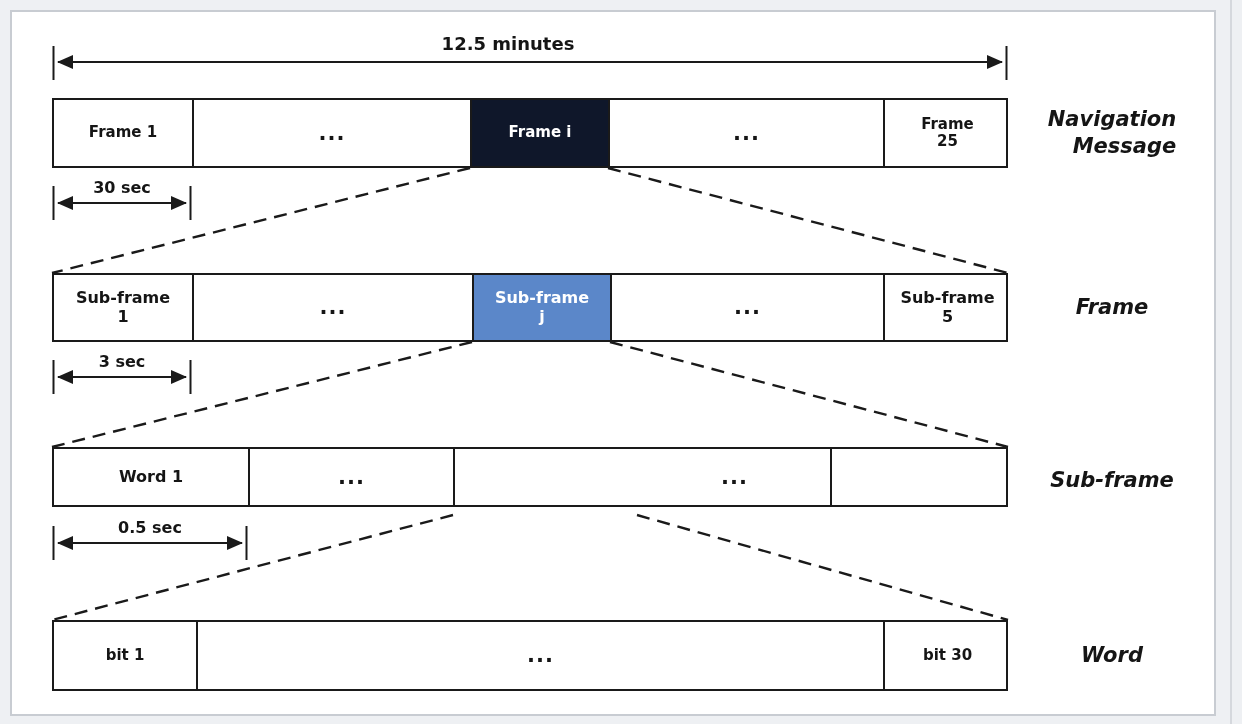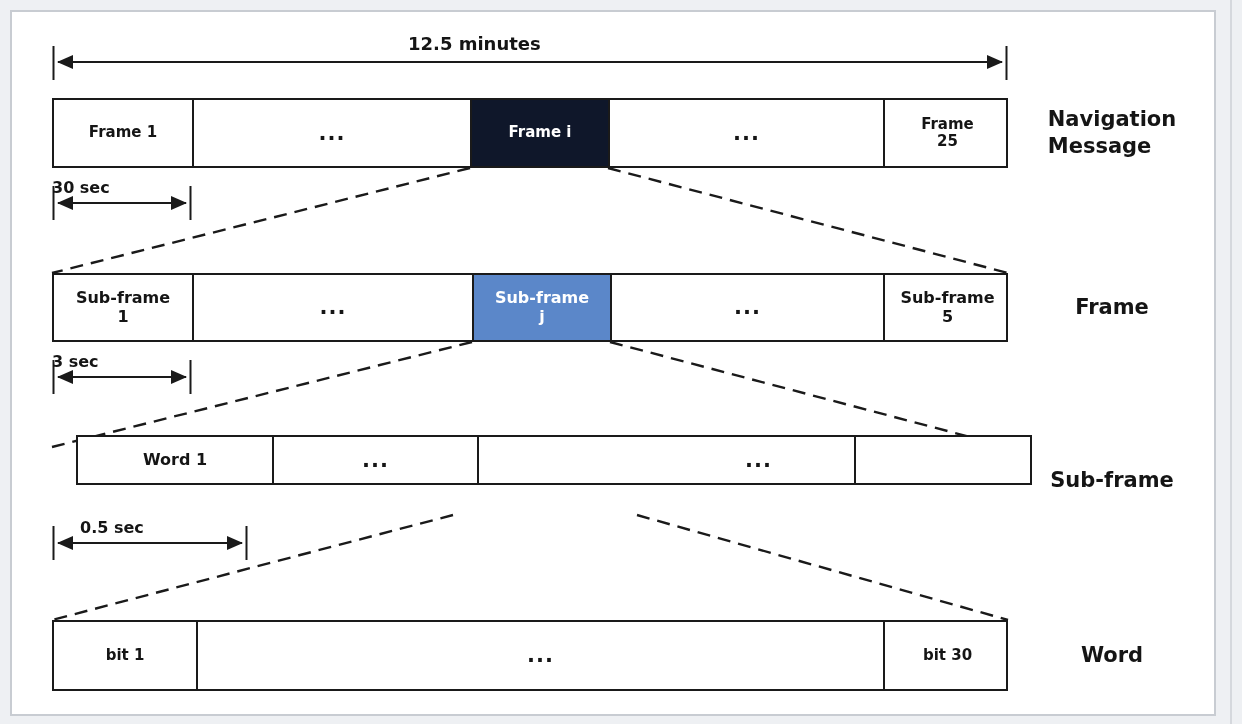--- a/index.html
+++ b/index.html
@@ -22,21 +22,21 @@
   }
 
   svg.overlay { position:absolute; left:0; top:0; width:1242px; height:724px; pointer-events:none; }
 
   .row {
     position:absolute; left:52px; width:956px;
     border:2px solid #1a1a1a; background:#fff; box-sizing:border-box;
   }
   .row-nav  { top:98px;  height:70px; }
   .row-frm  { top:273px; height:69px; }
-  .row-sub  { top:435px; height:50px;margin-left:24px; }
+  .row-sub  { top:447px; height:60px; }
   .row-word { top:620px; height:71px;padding-left:10px; }
 
   .cell {
     position:absolute; top:0; bottom:0;
     display:flex; align-items:center; justify-content:center;
     border-right:2px solid #1a1a1a; box-sizing:border-box;
     text-align:center; white-space:pre-line; line-height:1.15;
   }
   .cell.last { border-right:none; }
   .hl-dark  { background:#2E4D7B; color:#ffffff; }
@@ -65,31 +65,31 @@
   .r3c1 { left:196px; width:205px; }
   .r3c2 { left:401px; width:184px; }
   .r3c3 { left:585px; width:193px; }
   .r3c4 { left:778px; width:178px; }
   
   .r4c0 { left:0;     width:144px; }
   .r4c1 { left:144px; width:687px; }
   .r4c2 { left:831px; width:125px; }
 
   .duration-label {
-    position:absolute; white-space:pre-line;
+    position:absolute; text-align:center; white-space:pre-line;
   }
   .lbl-total { left:408px; top:33px;  width:200px; font-size:18px; }
   .lbl-30    { left:52px;  top:178px; width:140px; font-size:16px; }
   .lbl-6     { left:52px;  top:352px; width:140px; font-size:16px; }
   .lbl-06    { left:80px;  top:518px; width:140px; font-size:16px; }
 
   .row-label {
     position:absolute; left:1012px; width:200px;
     display:flex; align-items:center; justify-content:center;
-    text-align:left; font-size:21px; line-height:1.3; white-space:pre-line;
+    text-align:right; font-size:21px; line-height:1.3; white-space:pre-line;font-style:italic;
   }
   .rl-nav  { top:98px;  height:70px; }
   .rl-frm  { top:273px; height:69px; }
   .rl-sub  { top:447px; height:68px; }
   .rl-word { top:620px; height:71px; }
 </style>
 </head>
 <body>
 
 <div class="stage">

